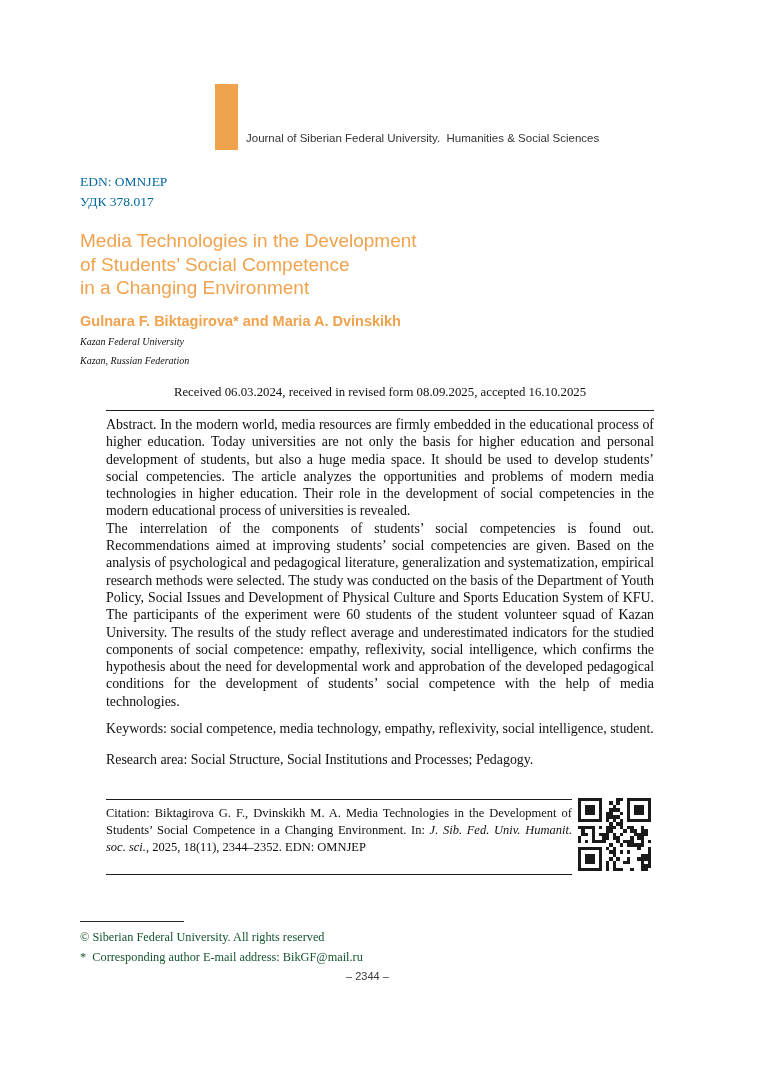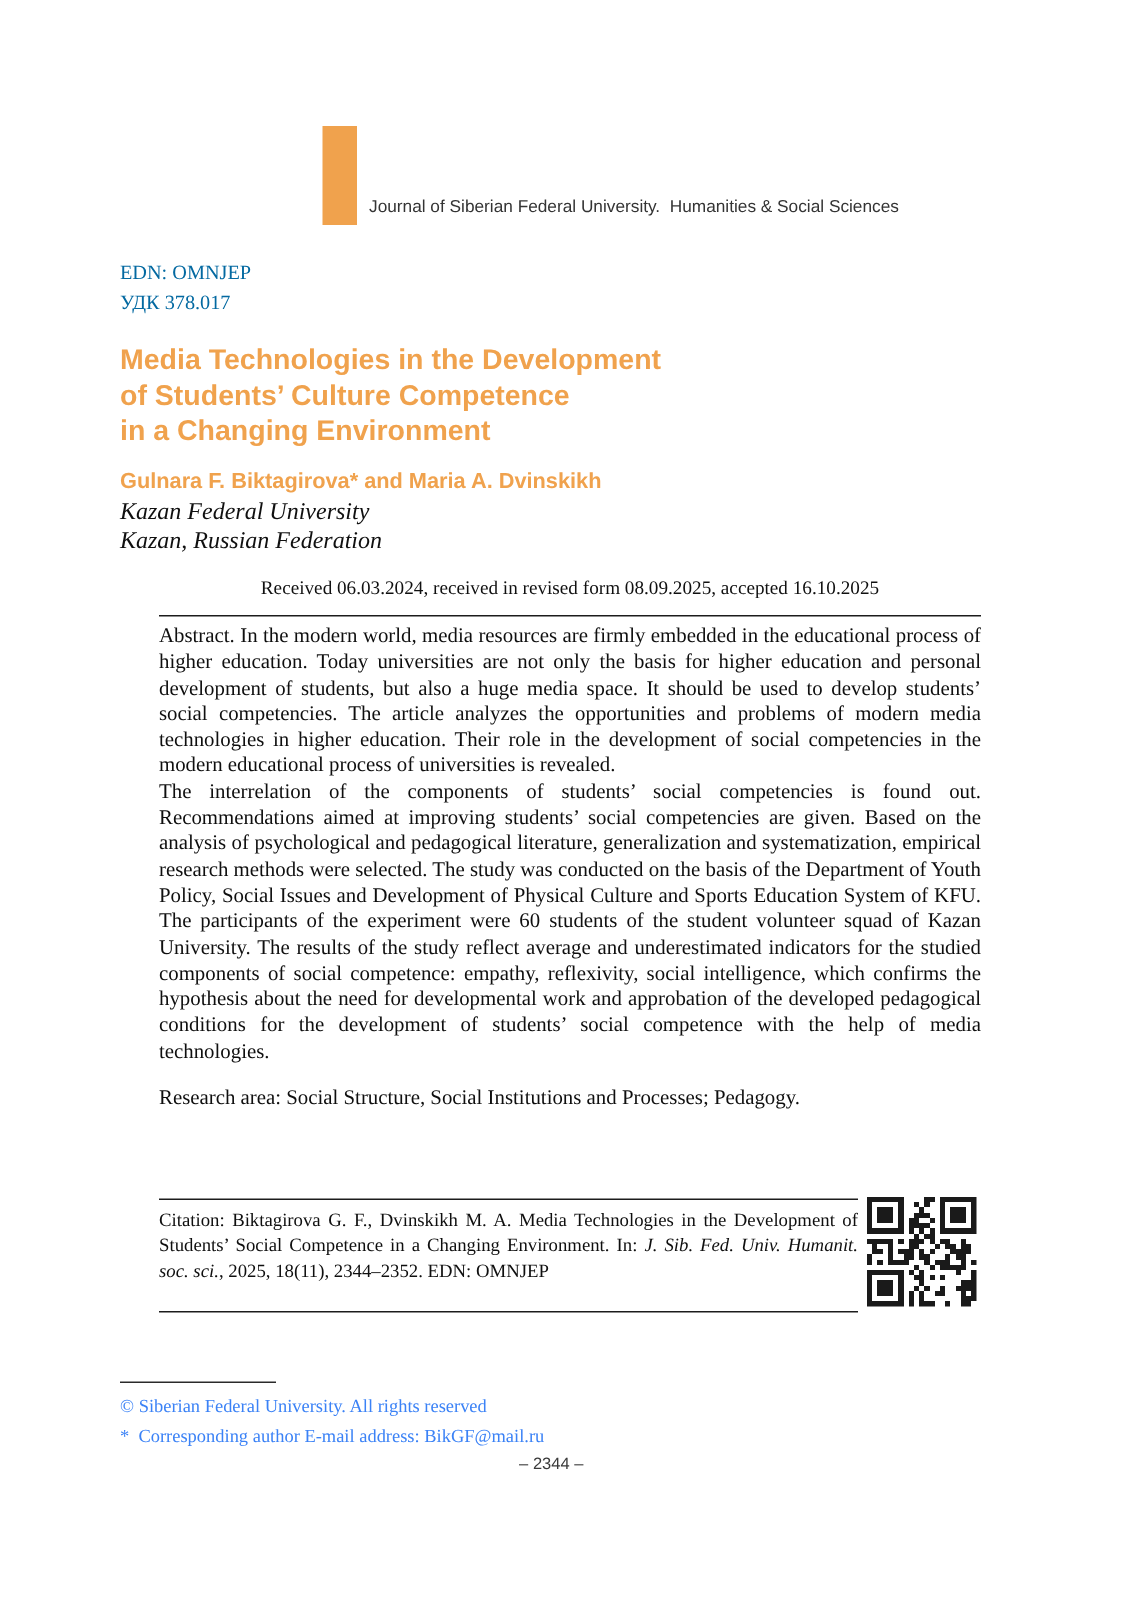--- a/index.html
+++ b/index.html
@@ -19,28 +19,28 @@
     font-size:11.5px;line-height:16px;color:#343434;margin-top:21px;
   }
 
   
   .codes{left:80px;top:172px;font-size:13.5px;line-height:20px;color:#0369a1;}
 
   
   .article-title{
     left:80px;top:229px;
     font-family:"Liberation Sans","DejaVu Sans",sans-serif;
-    font-weight:bold;font-size:19px;line-height:23.5px;color:var(--accent);
+    font-weight:normal;font-size:19px;line-height:23.5px;color:var(--accent);
   }
   .authors-line{
     left:80px;top:313px;
     font-family:"Liberation Sans","DejaVu Sans",sans-serif;
     font-weight:bold;font-size:14.5px;color:var(--accent);
   }
-  .affiliation{left:80px;top:333px;font-style:italic;font-size:16px;line-height:18.5px;color:#101010;}
+  .affiliation{left:80px;top:333px;font-style:italic;font-size:10px;line-height:18.5px;color:#101010;}
 
   
   .received-line{left:106px;top:385px;width:548px;text-align:center;font-size:12.8px;color:#101010;}
   .rule-top{left:106px;top:410px;width:548px;border-top:1.4px solid #1c1c1c;}
   .body-column{left:106px;top:416px;width:548px;font-size:13.9px;line-height:17.3px;color:#0f0f0f;}
   .body-column p{margin:0;text-align:justify;}
   .keywords-line{margin-top:10px !important;}
   .research-area-line{margin-top:14px !important;text-align:left !important;}
   b.lbl{font-weight:normal;}
   b.lbl::after{content:"\00a0";}
@@ -51,21 +51,21 @@
     border-top:1.3px solid #1c1c1c;border-bottom:1.3px solid #1c1c1c;
     padding:5px 0 18px 0;
     font-size:12.5px;line-height:17px;text-align:justify;color:#0f0f0f;
   }
   .citation-block .it{font-style:italic;}
   .qr{left:578px;top:798px;width:73px;height:73px;}
   .qr svg{display:block;width:73px;height:73px;shape-rendering:crispEdges;fill:#1a1a1a;}
 
   
   .footnote-rule{left:80px;top:921px;width:104px;border-top:1.1px solid #2a2a2a;}
-  .footnotes{left:80px;top:928px;font-size:12.3px;line-height:19.5px;color:#3b82f6;}
+  .footnotes{left:80px;top:928px;font-size:12.3px;line-height:19.5px;color:#14532d;}
 
   
   .folio{
     left:80px;top:970px;width:575px;text-align:center;
     font-family:"Liberation Sans","DejaVu Sans",sans-serif;
     font-size:11px;color:#3a3a3a;
   }
 </style>
 </head>
 <body>
@@ -78,38 +78,39 @@
     <div>Journal of Siberian Federal University.&nbsp; Humanities &amp; Social Sciences</div>
   </div>
 
   <div class="abs codes">
     <div>EDN: OMNJEP</div>
     <div>УДК 378.017</div>
   </div>
 
   <div class="abs article-title">
     <div>Media Technologies in the Development</div>
-    <div>of Students’ Culture Competence</div>
+    <div>of Students’ Social Competence</div>
     <div>in a Changing Environment</div>
   </div>
 
   <div class="abs authors-line">Gulnara F. Biktagirova* and Maria A. Dvinskikh</div>
 
   <div class="abs affiliation">
     <div>Kazan Federal University</div>
     <div>Kazan, Russian Federation</div>
   </div>
 
   <div class="abs received-line">Received 06.03.2024, received in revised form 08.09.2025, accepted 16.10.2025</div>
 
   <div class="abs rule-top"></div>
 
   <div class="abs body-column">
     <p><b class="lbl">Abstract.</b><span>In the modern world, media resources are firmly embedded in the educational process of higher education. Today universities are not only the basis for higher education and personal development of students, but also a huge media space. It should be used to develop students’ social competencies. The article analyzes the opportunities and problems of modern media technologies in higher education. Their role in the development of social competencies in the modern educational process of universities is revealed.</span></p>
     <p>The interrelation of the components of students’ social competencies is found out. Recommendations aimed at improving students’ social competencies are given. Based on the analysis of psychological and pedagogical literature, generalization and systematization, empirical research methods were selected. The study was conducted on the basis of the Department of Youth Policy, Social Issues and Development of Physical Culture and Sports Education System of KFU. The participants of the experiment were 60 students of the student volunteer squad of Kazan University. The results of the study reflect average and underestimated indicators for the studied components of social competence: empathy, reflexivity, social intelligence, which confirms the hypothesis about the need for developmental work and approbation of the developed pedagogical conditions for the development of students’ social competence with the help of media technologies.</p>
+    <p class="keywords-line"><b class="lbl">Keywords:</b><span>social competence, media technology, empathy, reflexivity, social intelligence, student.</span></p>
     <p class="research-area-line">Research area: Social Structure, Social Institutions and Processes; Pedagogy.</p>
   </div>
 
   <div class="abs citation-block">
     <span>Citation: Biktagirova G. F., Dvinskikh M. A. Media Technologies in the Development of Students’ Social Competence in a Changing Environment. In: </span><span class="it">J. Sib. Fed. Univ. Humanit. soc. sci.</span><span>, 2025, 18(11), 2344–2352. EDN: OMNJEP</span>
   </div>
 
   <div class="abs qr">
     <svg id="qr-svg" viewBox="0 0 21 21" xmlns="http://www.w3.org/2000/svg">
         <rect x="0" y="0" width="1" height="1"></rect>

